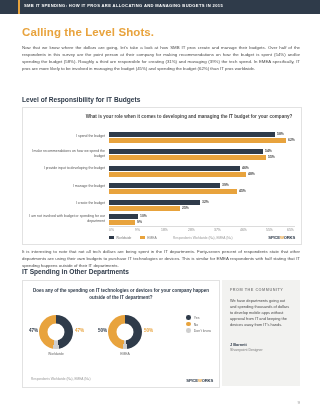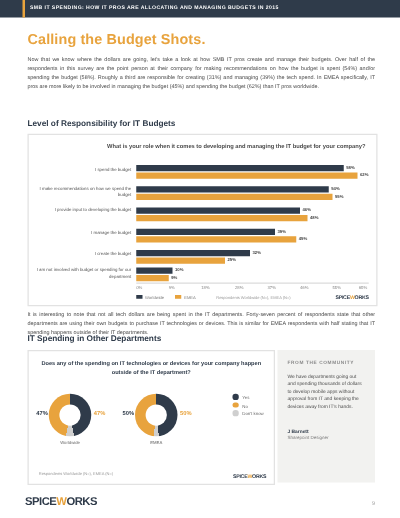--- a/index.html
+++ b/index.html
@@ -73,21 +73,21 @@
 </head>
 <body>
 
 <div class="page">
 
   <div class="topbar">
     <div class="tb-inner"></div>
     <div class="tb-text">SMB IT SPENDING: HOW IT PROS ARE ALLOCATING AND MANAGING BUDGETS IN 2015</div>
   </div>
 
-  <div class="h1">Calling the Budget Shots.</div>
+  <div class="h1">Calling the Level Shots.</div>
   <div class="body-copy">Now that we know where the dollars are going, let's take a look at how SMB IT pros create and manage their budgets.  Over half of the respondents in this survey are the point person at their company for making recommendations on how the budget is spent (54%) and/or spending the budget (58%).  Roughly a third are responsible for creating (31%) and managing (39%) the tech spend.  In EMEA specifically, IT pros are more likely to be involved in managing the budget (45%) and spending the budget (62%) than IT pros worldwide.</div>
 
   <div class="h2">Level of Responsibility for IT Budgets</div>
 
   <div class="panel1">
     <div class="p1-title">What is your role when it comes to developing and managing the IT budget for your company?</div>
 
     <div class="rowlabel" style="left:4px;top:26px;width:78px;">I spend the budget</div>
     <div class="bar w" style="left:86px;top:24px;width:166px;"></div>
     <div class="barval" style="left:254px;top:24px;">58%</div>
@@ -178,16 +178,15 @@
     <div class="p2logo">SPICE<i>W</i>ORKS</div>
   </div>
 
   <div class="panel3">
     <div class="p3-title">FROM THE COMMUNITY</div>
     <div class="p3-quote">We have departments going out and spending thousands of dollars to develop mobile apps without approval from IT and keeping the devices away from IT's hands.</div>
     <div class="p3-name">J Barnett</div>
     <div class="p3-role">Sharepoint Designer</div>
   </div>
 
-  <div class="footer-logo">SPICE<i>W</i>ORKS</div>
   <div class="pageno">9</div>
 
 </div>
 
 </body></html>

